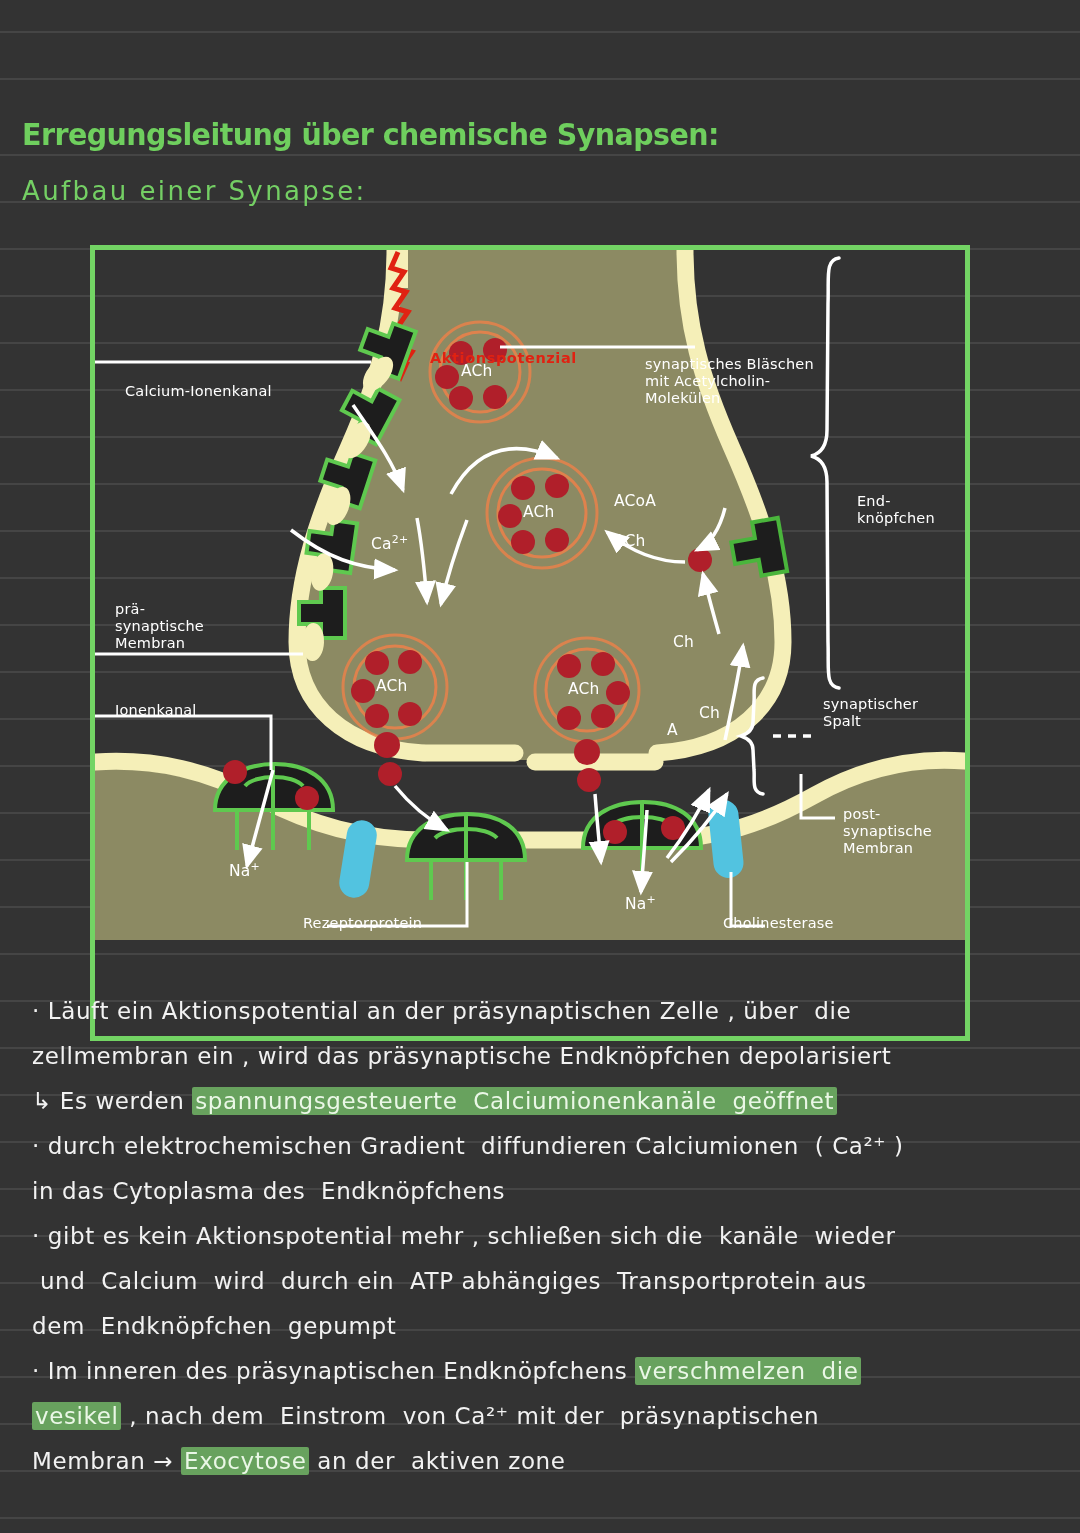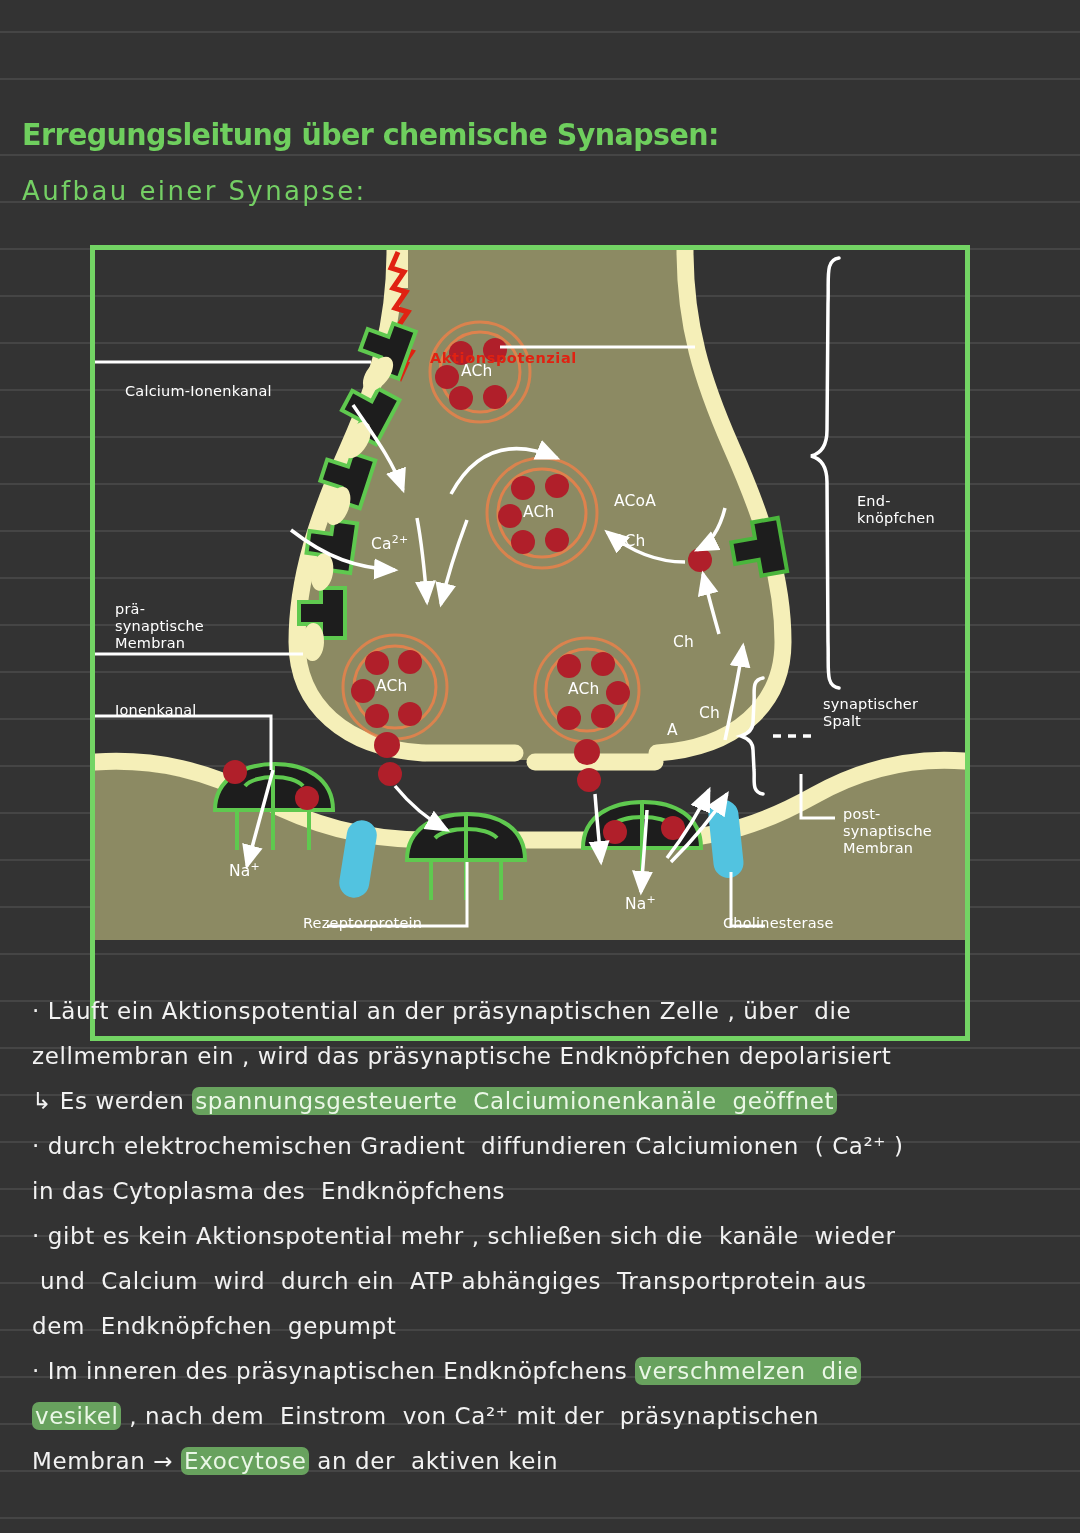--- a/index.html
+++ b/index.html
@@ -72,21 +72,21 @@
     color:#f2f2f2;
     font-size:23px;
     letter-spacing:0.6px;
     white-space:pre;
     left:32px;
   }
   .hl{
     background:#68a25e;
     color:#eaf7e6;
     padding:1px 3px;
-    border-radius:7px;
+    border-radius:2px;
   }
   sup{font-size:11px;vertical-align:super;}
 </style>
 </head>
 <body>
 
 <div id="ruled"></div>
 
 <div id="content">
 
@@ -265,20 +265,23 @@
 
       <path d="M668,428 C656,430 660,442 659,452 L658,472 C658,480 652,484 646,486
            C652,488 658,492 658,500 L659,520 C660,530 656,542 668,544" fill="none" stroke="#ffffff" stroke-width="3.5" stroke-linecap="round"></path>
       <path d="M678,486 L716,486" stroke="#ffffff" stroke-width="3.5" stroke-dasharray="8 7"></path>
     </svg>
 
     <span class="dlabel red" style="left:335px;top:100px;">Aktionspotenzial</span>
 
     <span class="dlabel" style="left:30px;top:133px;">Calcium-Ionenkanal</span>
 
+    <span class="dlabel" style="left:550px;top:106px;">synaptisches Bläschen
+mit Acetylcholin-
+Molekülen</span>
 
     <span class="dlabel" style="left:762px;top:243px;">End-
 knöpfchen</span>
 
     <span class="dlabel" style="left:20px;top:351px;">prä-
 synaptische
 Membran</span>
 
     <span class="dlabel" style="left:20px;top:452px;">Ionenkanal</span>
 
@@ -314,16 +317,16 @@
       <div class="para" style="top: 998px;"><span>· Läuft ein Aktionspotential an der präsynaptischen Zelle , über  die</span></div>
       <div class="para" style="top: 1043px;"><span>zellmembran ein , wird das präsynaptische Endknöpfchen depolarisiert</span></div>
       <div class="para" style="top: 1088px;"><span>↳ Es werden </span><span class="hl">spannungsgesteuerte  Calciumionenkanäle  geöffnet</span></div>
       <div class="para" style="top: 1133px;"><span>· durch elektrochemischen Gradient  diffundieren Calciumionen  ( Ca²⁺ )</span></div>
       <div class="para" style="top: 1178px;"><span>in das Cytoplasma des  Endknöpfchens</span></div>
       <div class="para" style="top: 1223px;"><span>· gibt es kein Aktionspotential mehr , schließen sich die  kanäle  wieder</span></div>
       <div class="para" style="top: 1268px;"><span> und  Calcium  wird  durch ein  ATP abhängiges  Transportprotein aus</span></div>
       <div class="para" style="top: 1313px;"><span>dem  Endknöpfchen  gepumpt</span></div>
       <div class="para" style="top: 1358px;"><span>· Im inneren des präsynaptischen Endknöpfchens </span><span class="hl">verschmelzen  die</span></div>
       <div class="para" style="top: 1403px;"><span class="hl">vesikel</span><span> , nach dem  Einstrom  von Ca²⁺ mit der  präsynaptischen</span></div>
-      <div class="para" style="top: 1448px;"><span>Membran → </span><span class="hl">Exocytose</span><span> an der  aktiven kein</span></div>
+      <div class="para" style="top: 1448px;"><span>Membran → </span><span class="hl">Exocytose</span><span> an der  aktiven zone</span></div>
     </div>
 
 </div>
 
 </body></html>

